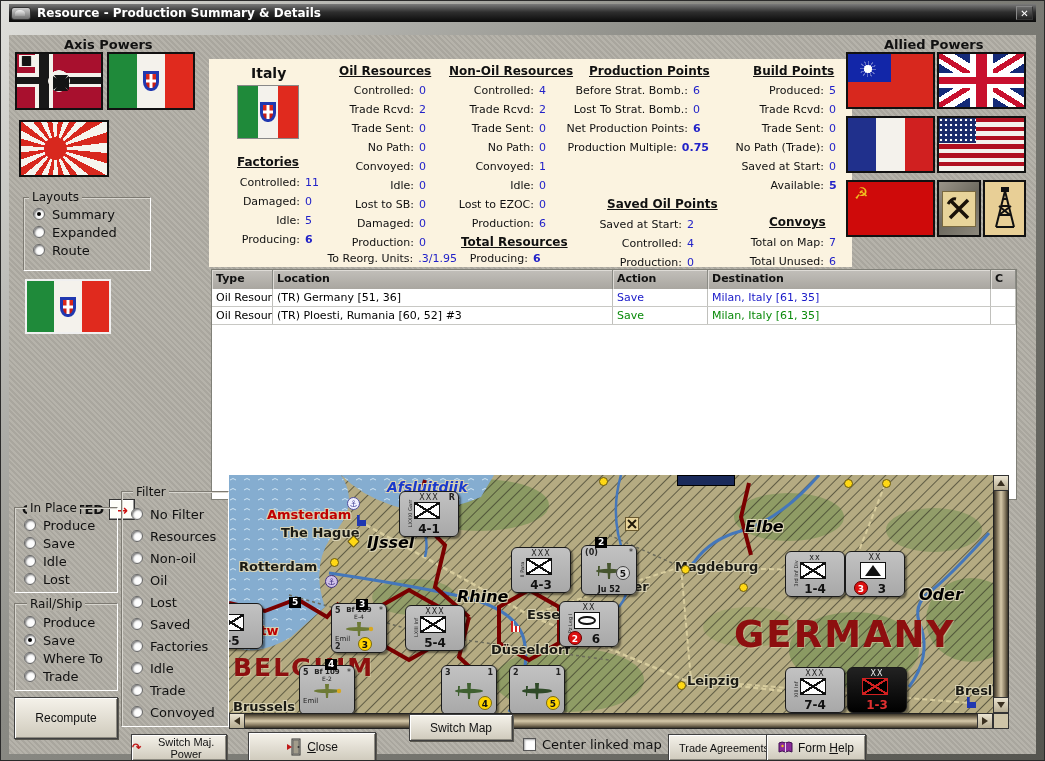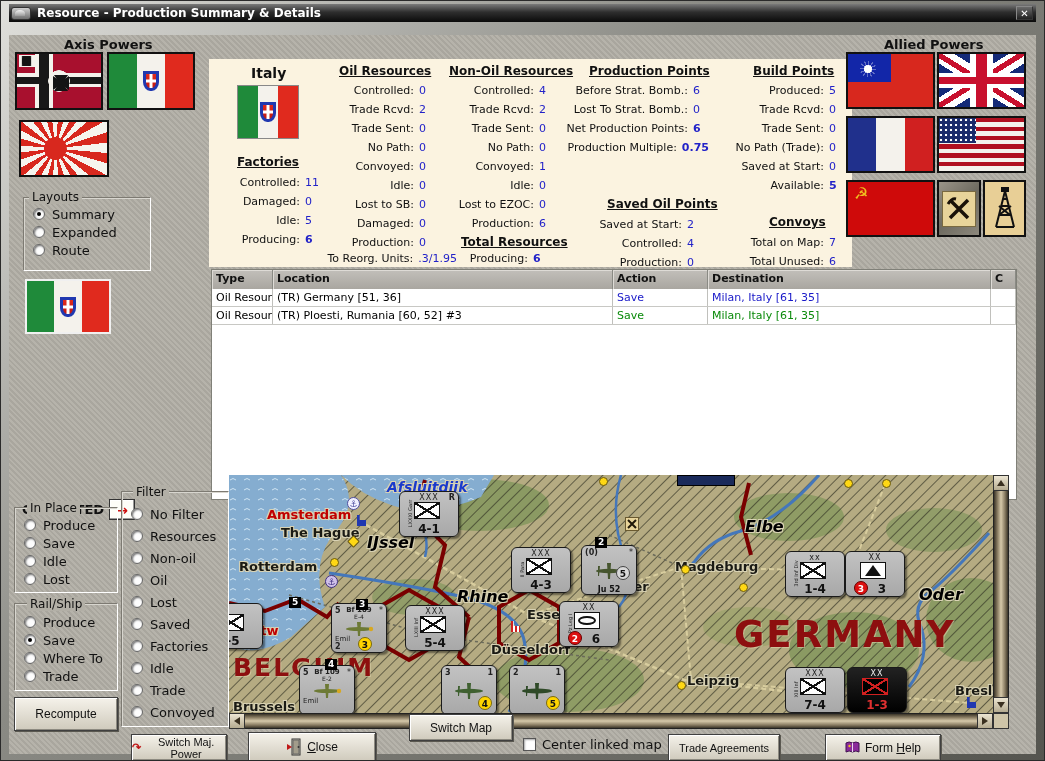--- a/index.html
+++ b/index.html
@@ -532,21 +532,21 @@
       <div class="radio-row">
           <span class="radio"></span>
           <span>Where To</span>
         </div>
       <div class="radio-row">
           <span class="radio"></span>
           <span>Trade</span>
         </div>
     </div>
 
-    <button class="btn" style="left:5px;top:662px;width:104px;height:34px">Recompute</button>
+    <button class="btn" style="left:5px;top:662px;width:104px;height:42px">Recompute</button>
 
     <div class="grouptitle" style="left:124px;top:450px">Filter</div>
     <div class="groupbox" style="left:112px;top:456px;width:108px;height:236px"></div>
     <div style="position:absolute;left:122px;top:468px">
       <div class="radio-row" style="height:22px">
           <span class="radio"></span>
           <span>No Filter</span>
         </div>
       <div class="radio-row" style="height:22px">
           <span class="radio"></span>
@@ -831,21 +831,21 @@
 
     <button class="btn" style="left:400px;top:679px;width:104px;height:27px">Switch Map</button>
 
     <div style="position:absolute;left:514px;top:702px;display:flex;align-items:center;gap:6px">
       <span class="cb"></span>
       <span style="font-size:13px;color:#111">Center linked map</span>
     </div>
 
     <button class="btn" style="left:659px;top:699px;width:112px;height:27px;font-size:11px">Trade Agreements</button>
 
-    <button class="btn" style="left:816px;top:699px;width:116px;height:27px">
+    <button class="btn" style="left:757px;top:699px;width:100px;height:27px">
       <svg width="15" height="15" viewBox="0 0 15 15">
         <path d="M1 3 Q4 1 7.5 3 Q11 1 14 3 L14 12 Q11 10 7.5 12 Q4 10 1 12 Z" fill="#8a2a9a" stroke="#401050"></path>
         <path d="M7.5 3 L7.5 12" stroke="#e8d8f0"></path>
         <circle cx="4.5" cy="6" r="1.2" fill="#f0c020"></circle>
         </svg>
       <span><span>Form </span><span class="key">H</span><span>elp</span></span>
       </button>
   </div>
 </div>
 

